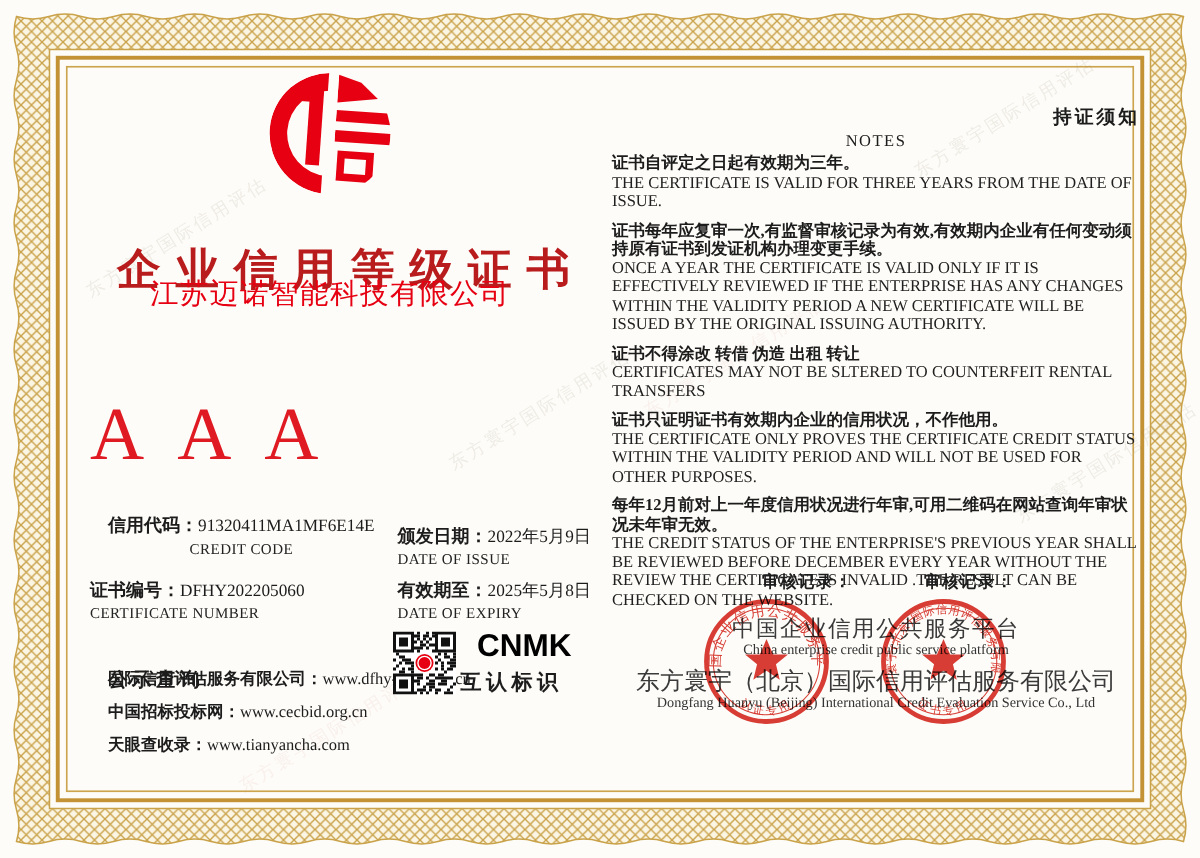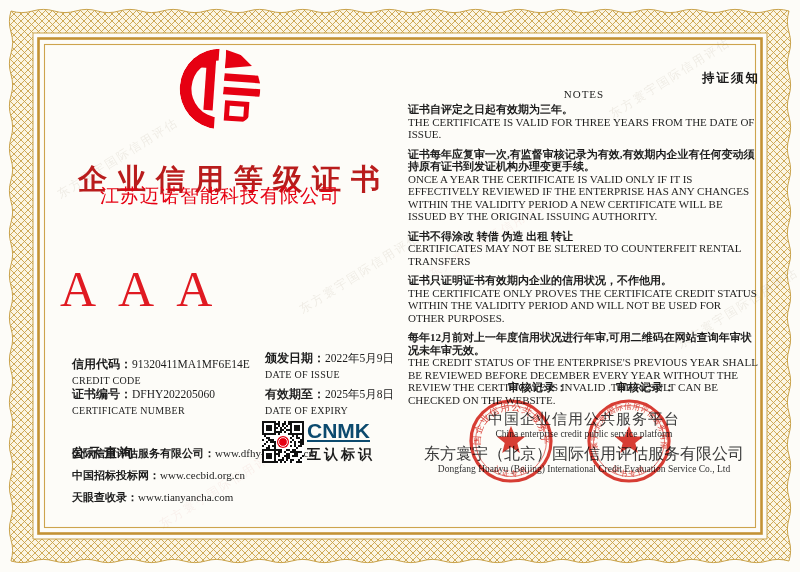--- a/index.html
+++ b/index.html
@@ -21,31 +21,31 @@
          font-size:19px;color:#e60012;letter-spacing:1px;white-space:nowrap;}
   .intro{position:absolute;left:72px;top:216px;width:328px;font-size:12.2px;line-height:15.5px;
          font-weight:600;text-align:justify;margin:0;}
   .rating{position:absolute;left:60px;top:260px;width:340px;text-align:left;
           font-size:50px;letter-spacing:22px;color:#e01a22;font-family:"Liberation Serif",serif;}
   
   .field{position:absolute;white-space:nowrap;}
   .flabel{font-weight:700;font-size:12px;}
   .fval{font-size:11.5px;font-family:"Liberation Serif",serif;}
   .fsub{font-size:10px;letter-spacing:.3px;color:#222;margin-top:2px;}
-  .f1{left:72px;top:354px;} .f2{left:265px;top:348px;}
-  .f3{left:72px;top:384px;} .f4{left:265px;top:384px;}
+  .f1{left:72px;top:341px;text-align:center;} .f2{left:265px;top:348px;}
+  .f3{left:60px;top:384px;} .f4{left:265px;top:384px;}
   
   .qtitle{position:absolute;left:72px;top:420px;font-size:13px;font-weight:700;letter-spacing:3px;margin-top:24px;}
   .qlink{position:absolute;left:72px;white-space:nowrap;}
   .qlabel{font-weight:700;font-size:11px;}
   .qurl{font-size:11px;}
   .l1{top:443px;} .l2{top:465px;} .l3{top:487px;}
   .qr{position:absolute;left:262px;top:421px;}
-  .cnmk{position:absolute;left:307px;top:419px;font-family:"Liberation Sans","DejaVu Sans",sans-serif;
-        font-weight:800;font-size:21px;color:#0c4a6e;text-decoration:underline;}
+  .cnmk{position:absolute;left:318px;top:419px;font-family:"Liberation Sans","DejaVu Sans",sans-serif;
+        font-weight:800;font-size:21px;color:#000000;}
   .marklabel{position:absolute;left:307px;top:446px;font-size:14px;font-weight:700;letter-spacing:3px;}
   
   .ntitle-zh{position:absolute;left:408px;top:70px;width:352px;text-align:right;
              font-size:12.5px;font-weight:700;letter-spacing:2px;}
   .ntitle-en{position:absolute;left:408px;top:88px;width:352px;text-align:center;
              font-size:11px;letter-spacing:1px;}
   .notes{position:absolute;left:408px;top:103px;width:352px;}
   .nitem{margin:0 0 7px 0;}
   .nzh{font-size:11px;line-height:12.5px;font-weight:700;}
   .nen{font-size:11px;line-height:12.5px;color:#1f1f1f;}

